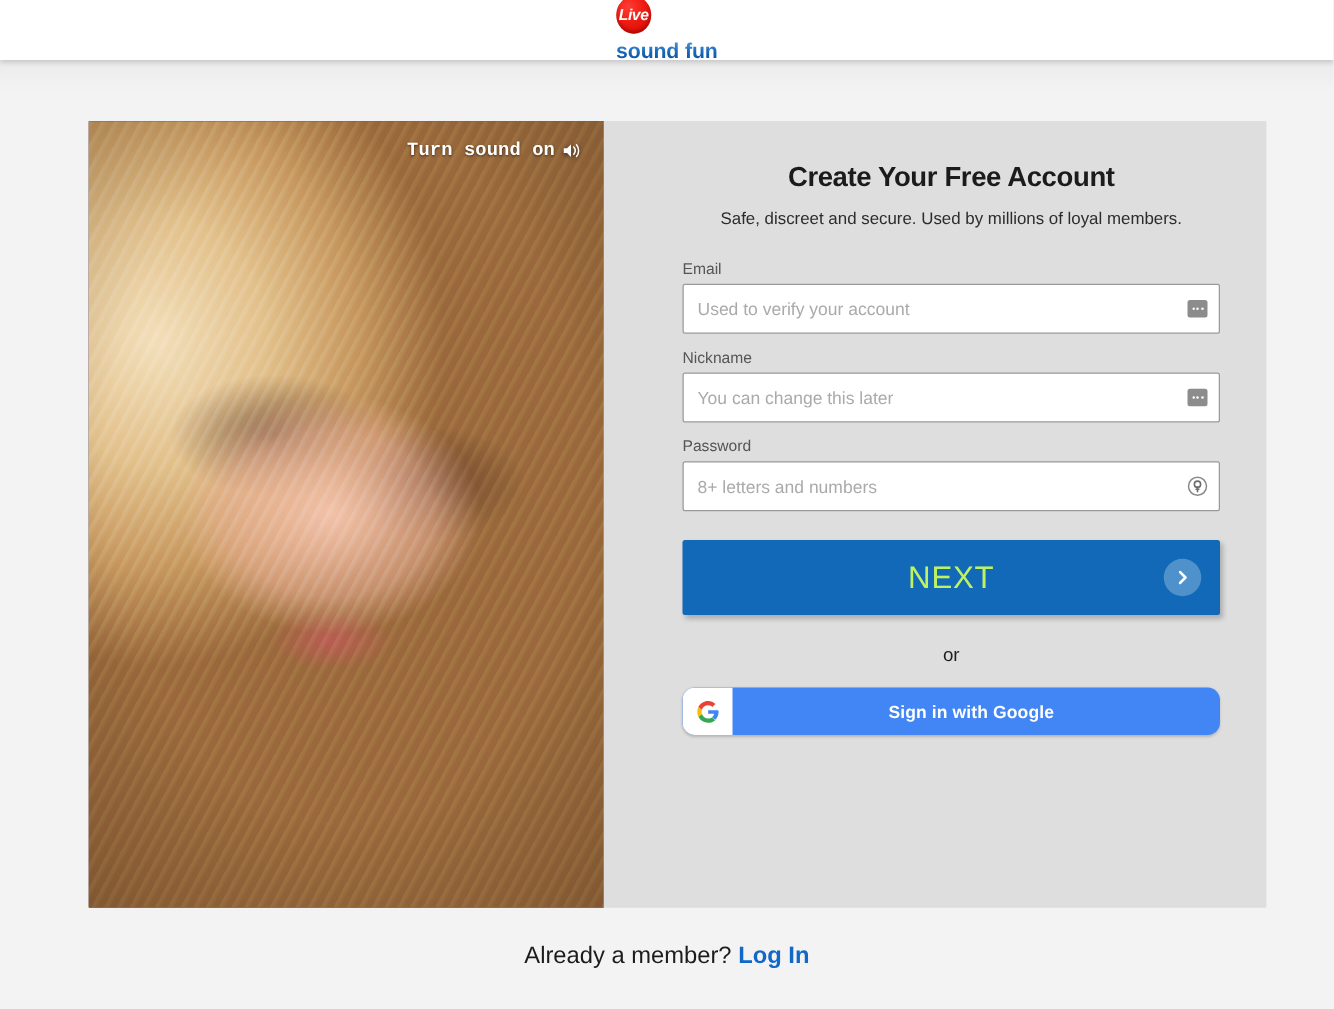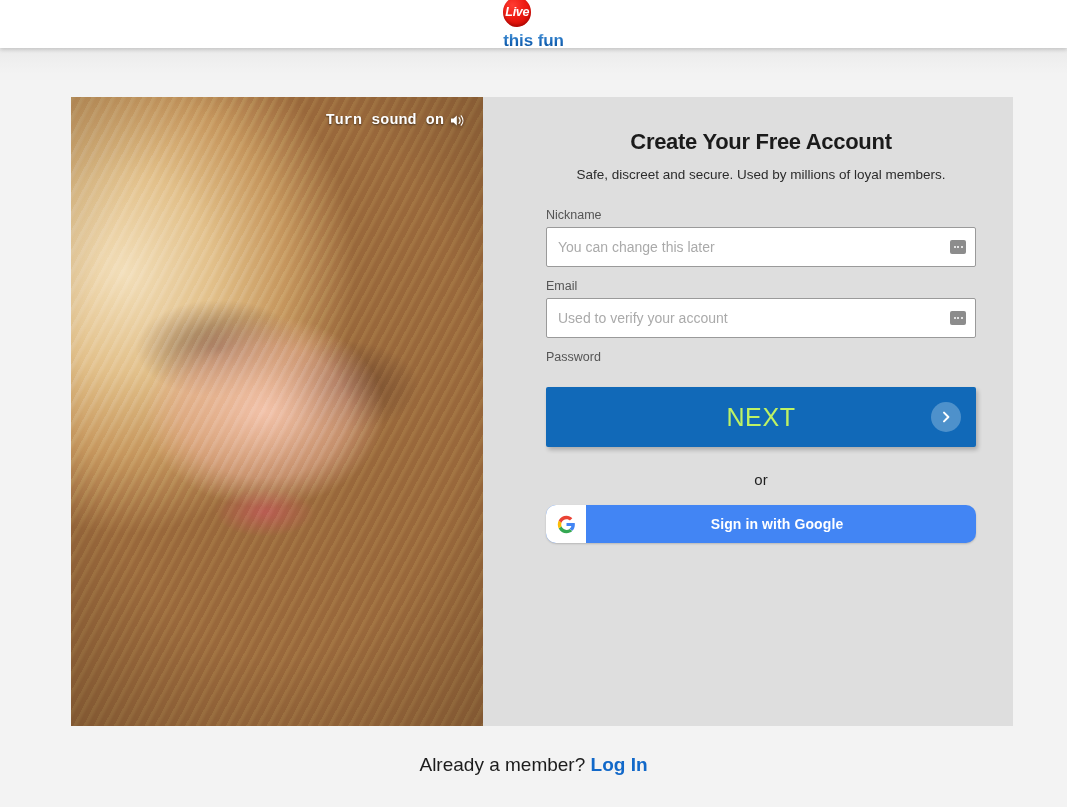--- a/index.html
+++ b/index.html
@@ -309,21 +309,21 @@
   }
 </style>
 </head>
 <body>
 
 <div class="site-header">
   <div class="logo">
     <span class="logo-badge">
       <span>Live</span>
     </span>
-    <span class="logo-word">this fun</span>
+    <span class="logo-word">sound fun</span>
   </div>
 </div>
 
 <div class="page-bg">
 
   <div class="signup-card">
 
     <div class="media-panel">
       <div class="portrait"></div>
       <div class="portrait-strands"></div>
@@ -338,45 +338,53 @@
         </svg>
       </div>
     </div>
 
     <div class="form-panel">
 
       <h1 class="form-title">Create Your Free Account</h1>
       <p class="form-subtitle">Safe, discreet and secure. Used by millions of loyal members.</p>
 
       <div class="field-group">
+        <label class="field-label">Email</label>
+        <div class="field-wrap">
+          <input class="field-input" type="text" placeholder="Used to verify your account" style="">
+          <span class="autofill-icon">
+            <i></i>
+            <i></i>
+            <i></i>
+          </span>
+        </div>
+      </div>
+
+      <div class="field-group">
         <label class="field-label">Nickname</label>
         <div class="field-wrap">
           <input class="field-input" type="text" placeholder="You can change this later" style="">
           <span class="autofill-icon">
             <i></i>
             <i></i>
             <i></i>
           </span>
         </div>
       </div>
 
       <div class="field-group">
-        <label class="field-label">Email</label>
+        <label class="field-label">Password</label>
         <div class="field-wrap">
-          <input class="field-input" type="text" placeholder="Used to verify your account" style="">
-          <span class="autofill-icon">
-            <i></i>
-            <i></i>
-            <i></i>
-          </span>
+          <input class="field-input" type="password" placeholder="8+ letters and numbers" style="">
+          <svg class="key-icon" width="18" height="18" viewBox="0 0 18 18">
+            <circle cx="9" cy="9" r="7.2" fill="none" stroke="#8a8a8a" stroke-width="1.2"></circle>
+            <circle cx="9" cy="7.4" r="2.5" fill="none" stroke="#6d6d6d" stroke-width="1.3"></circle>
+            <path d="M9 9.6v3.8M7.9 11.4h2.2" stroke="#6d6d6d" stroke-width="1.3" stroke-linecap="round"></path>
+          </svg>
         </div>
-      </div>
-
-      <div class="field-group">
-        <label class="field-label">Password</label>
       </div>
 
       <button class="next-button">
         <span>NEXT</span>
         <span class="next-arrow">
           <svg width="14" height="14" viewBox="0 0 14 14">
             <path d="M5 2.6L9.4 7 5 11.4" fill="none" stroke="#ffffff" stroke-width="2" stroke-linecap="round" stroke-linejoin="round"></path>
           </svg>
         </span>
       </button>

